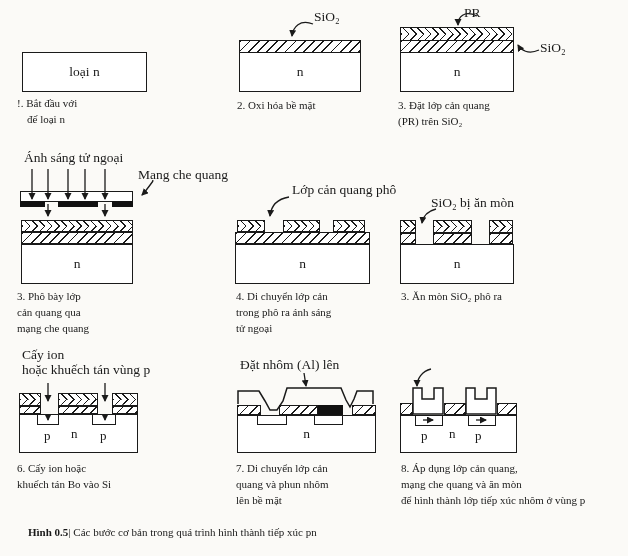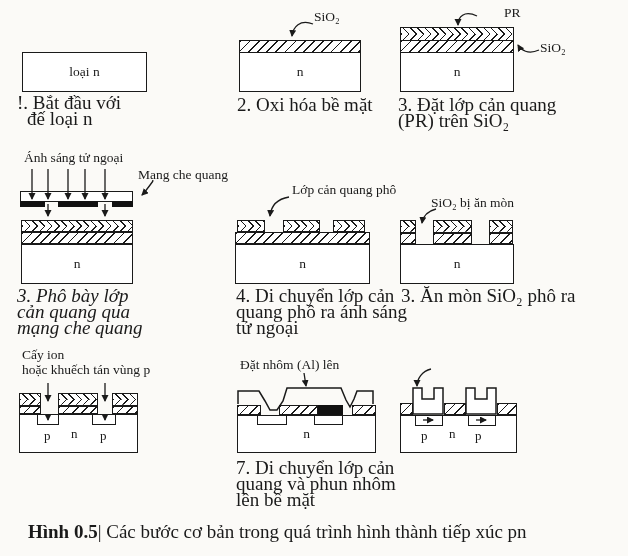--- a/index.html
+++ b/index.html
@@ -10,21 +10,21 @@
   .hatch{position:absolute;box-sizing:border-box;border:1.3px solid #1a1a1a;background-color:#fff;
         background-image:repeating-linear-gradient(135deg,#1a1a1a 0 1.2px,transparent 1.2px 6.5px);}
   .chev{position:absolute;box-sizing:border-box;border:1.3px solid #1a1a1a;background-color:#fff;
         background-image:
           repeating-linear-gradient(45deg,#1a1a1a 0 1.1px,transparent 1.1px 5.2px),
           repeating-linear-gradient(135deg,#1a1a1a 0 1.1px,transparent 1.1px 5.2px);
         background-size:100% 52%,100% 52%;background-position:0 0,0 100%;background-repeat:no-repeat,no-repeat;}
   .blk{position:absolute;background:#111;}
   .well{position:absolute;box-sizing:border-box;border:1.2px solid #1a1a1a;background:#fff;}
   .lbl{position:absolute;font-size:13.5px;white-space:nowrap;line-height:15px;}
-  .cap{position:absolute;font-size:19px;line-height:16px;white-space:nowrap;}
+  .cap{position:absolute;font-size:11px;line-height:16px;white-space:nowrap;}
   .small{font-size:13px;}
   #linework{position:absolute;left:0;top:0;pointer-events:none;}
   .b{font-weight:bold;margin-top:32px;}
 </style>
 </head>
 <body>
 
 <div id="page">
 
   <div class="rect" style="left:22px;top:52px;width:125px;height:40px;">
@@ -37,21 +37,21 @@
 
   <div class="lbl" style="left:314px;top:9px;">SiO₂</div>
   <div class="hatch" style="left:239px;top:40px;width:122px;height:13px;"></div>
   <div class="rect" style="left:239px;top:52px;width:122px;height:40px;">
     <span>n</span>
   </div>
   <div class="cap" style="left:237px;top:97px;">
     <div>2. Oxi hóa bề mặt</div>
   </div>
 
-  <div class="lbl" style="left:504px;top:5px;">PR</div>
+  <div class="lbl" style="left:464px;top:5px;">PR</div>
   <div class="lbl" style="left:540px;top:40px;">SiO₂</div>
   <div class="chev" style="left:400px;top:27px;width:114px;height:14px;"></div>
   <div class="hatch" style="left:400px;top:40px;width:114px;height:13px;"></div>
   <div class="rect" style="left:400px;top:52px;width:114px;height:40px;">
     <span>n</span>
   </div>
   <div class="cap" style="left:398px;top:97px;">
     <div>3. Đặt lớp cản quang</div>
     <div>(PR) trên  SiO₂</div>
   </div>
@@ -60,39 +60,39 @@
   <div class="lbl" style="left:138px;top:167px;">Mạng che quang</div>
   <div class="rect" style="left:20px;top:191px;width:113px;height:11px;"></div>
   <div class="blk" style="left:20px;top:201px;width:25px;height:6px;"></div>
   <div class="blk" style="left:58px;top:201px;width:40px;height:6px;"></div>
   <div class="blk" style="left:112px;top:201px;width:21px;height:6px;"></div>
   <div class="chev" style="left:21px;top:220px;width:112px;height:12px;"></div>
   <div class="hatch" style="left:21px;top:232px;width:112px;height:12px;"></div>
   <div class="rect" style="left:21px;top:244px;width:112px;height:40px;">
     <span>n</span>
   </div>
-  <div class="cap" style="left:17px;top:288px;font-style:italic;">
+  <div class="cap" style="left:17px;top:288px;">
     <div>3. Phô bày lớp</div>
     <div>cản quang qua</div>
     <div>mạng che quang</div>
   </div>
 
   <div class="lbl" style="left:292px;top:182px;">
     <div>Lớp cản quang phô</div>
   </div>
   <div class="chev" style="left:237px;top:220px;width:28px;height:12px;"></div>
   <div class="chev" style="left:283px;top:220px;width:37px;height:12px;"></div>
   <div class="chev" style="left:333px;top:220px;width:32px;height:12px;"></div>
   <div class="hatch" style="left:235px;top:232px;width:135px;height:12px;"></div>
   <div class="rect" style="left:235px;top:244px;width:135px;height:40px;">
     <span>n</span>
   </div>
   <div class="cap" style="left:236px;top:288px;">
     <div>4. Di chuyển lớp cản</div>
-    <div>quang phô ra ánh sáng</div>
+    <div>trong phô ra ánh sáng</div>
     <div>tử ngoại</div>
   </div>
 
   <div class="lbl" style="left:431px;top:195px;">SiO₂ bị ăn mòn</div>
   <div class="chev" style="left:400px;top:220px;width:16px;height:13px;"></div>
   <div class="chev" style="left:433px;top:220px;width:39px;height:13px;"></div>
   <div class="chev" style="left:489px;top:220px;width:24px;height:13px;"></div>
   <div class="hatch" style="left:400px;top:233px;width:16px;height:11px;"></div>
   <div class="hatch" style="left:433px;top:233px;width:39px;height:11px;"></div>
   <div class="hatch" style="left:489px;top:233px;width:24px;height:11px;"></div>
@@ -112,20 +112,24 @@
   <div class="chev" style="left:112px;top:393px;width:26px;height:13px;"></div>
   <div class="hatch" style="left:19px;top:406px;width:22px;height:8px;"></div>
   <div class="hatch" style="left:58px;top:406px;width:40px;height:8px;"></div>
   <div class="hatch" style="left:112px;top:406px;width:26px;height:8px;"></div>
   <div class="rect" style="left:19px;top:414px;width:119px;height:39px;"></div>
   <div class="well" style="left:37px;top:414px;width:22px;height:11px;"></div>
   <div class="well" style="left:92px;top:414px;width:24px;height:11px;"></div>
   <div class="lbl small" style="left:44px;top:428px;">p</div>
   <div class="lbl small" style="left:71px;top:426px;">n</div>
   <div class="lbl small" style="left:100px;top:428px;">p</div>
+  <div class="cap" style="left:17px;top:460px;">
+    <div>6. Cấy ion hoặc</div>
+    <div>khuếch tán Bo vào Si</div>
+  </div>
 
   <div class="lbl" style="left:240px;top:357px;">Đặt nhôm (Al) lên</div>
   <div class="hatch" style="left:237px;top:405px;width:24px;height:10px;"></div>
   <div class="hatch" style="left:279px;top:405px;width:39px;height:10px;"></div>
   <div class="hatch" style="left:352px;top:405px;width:24px;height:10px;"></div>
   <div class="blk" style="left:318px;top:405px;width:25px;height:10px;"></div>
   <div class="rect" style="left:237px;top:415px;width:139px;height:38px;">
     <span>n</span>
   </div>
   <div class="well" style="left:257px;top:415px;width:30px;height:10px;"></div>
@@ -138,20 +142,25 @@
 
   <div class="hatch" style="left:400px;top:403px;width:13px;height:12px;"></div>
   <div class="hatch" style="left:444px;top:403px;width:22px;height:12px;"></div>
   <div class="hatch" style="left:497px;top:403px;width:20px;height:12px;"></div>
   <div class="rect" style="left:400px;top:415px;width:117px;height:38px;"></div>
   <div class="well" style="left:415px;top:415px;width:28px;height:11px;"></div>
   <div class="well" style="left:468px;top:415px;width:28px;height:11px;"></div>
   <div class="lbl small" style="left:421px;top:428px;">p</div>
   <div class="lbl small" style="left:449px;top:426px;">n</div>
   <div class="lbl small" style="left:475px;top:428px;">p</div>
+  <div class="cap" style="left:401px;top:460px;">
+    <div>8. Áp dụng lớp cản quang,</div>
+    <div>mạng che quang và ăn mòn</div>
+    <div>để hình thành lớp tiếp xúc nhôm ở vùng p</div>
+  </div>
 
   <div class="cap" style="left:28px;top:524px;">
     <span class="b">Hình 0.5</span><span>| Các bước cơ bản trong quá trình hình thành tiếp xúc pn</span>
   </div>
 
   <svg id="linework" width="628" height="556" viewBox="0 0 628 556">
     <defs>
       <marker id="ah" markerWidth="8" markerHeight="8" refX="6" refY="3.5" orient="auto" markerUnits="userSpaceOnUse">
         <path d="M0,0 L7,3.5 L0,7 Z" fill="#1a1a1a"></path>
       </marker>

